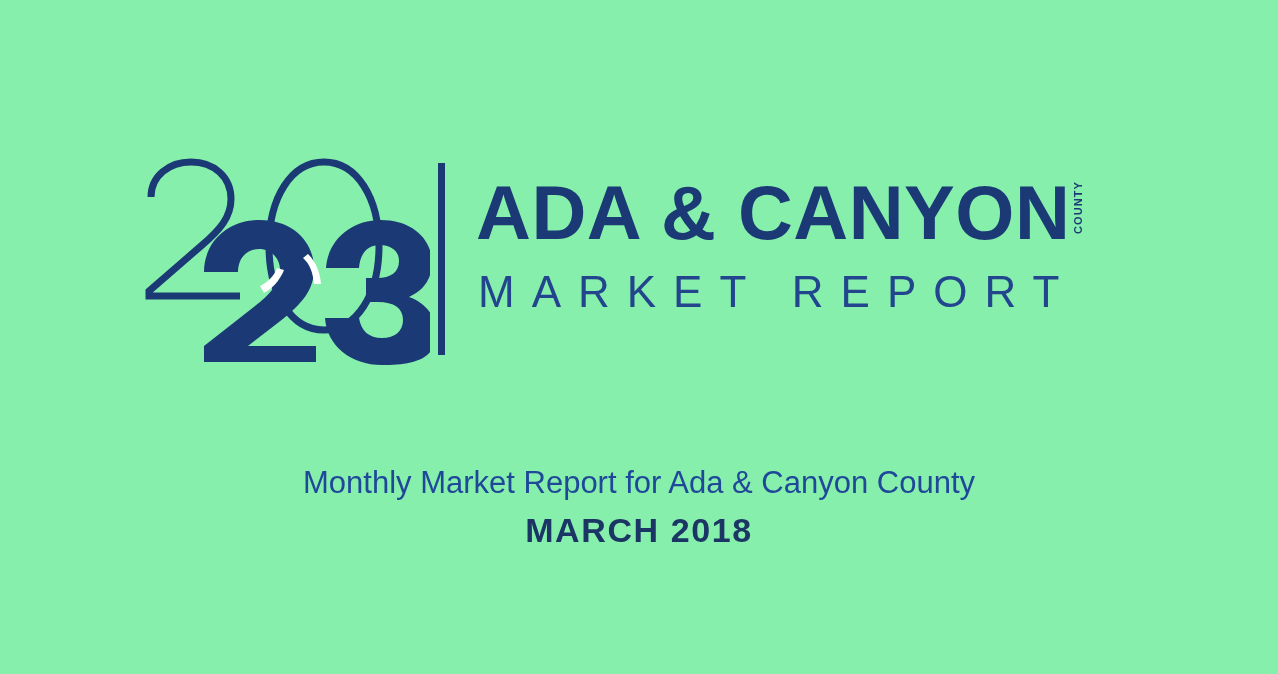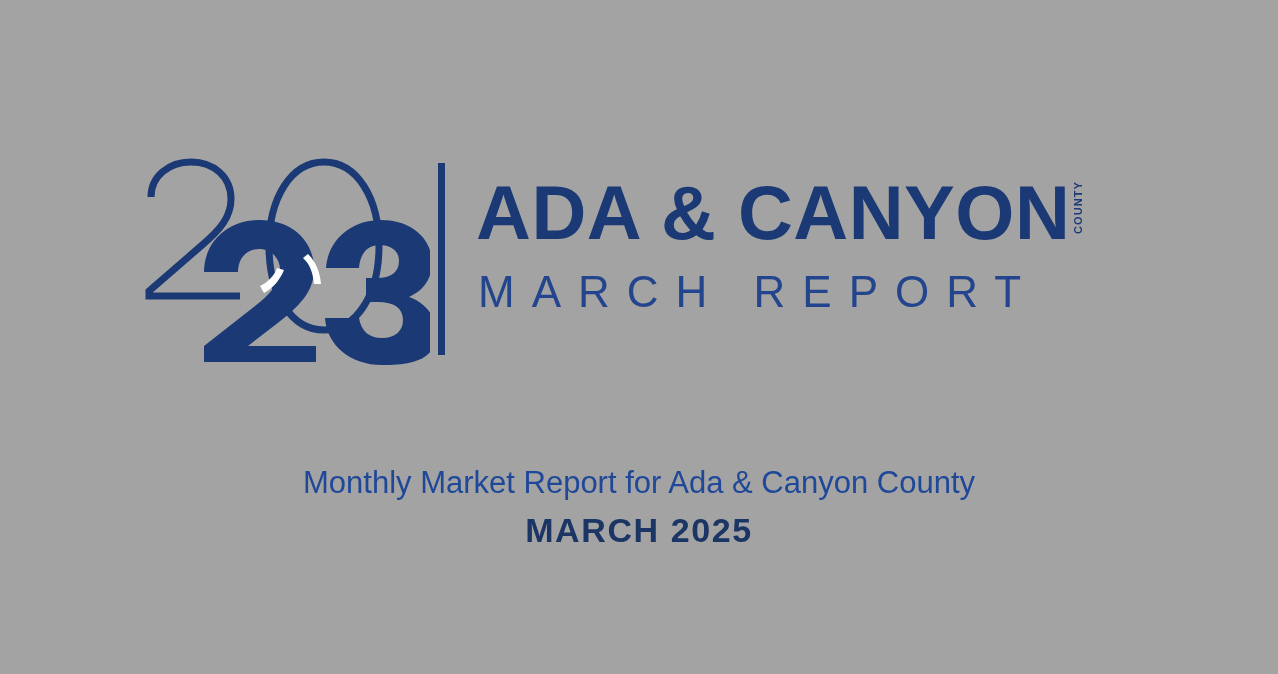--- a/index.html
+++ b/index.html
@@ -11,21 +11,21 @@
     width: 1278px;
     height: 674px;
     font-family: "Liberation Sans", sans-serif;
     overflow: hidden;
     position: relative;
   }
 
   #cover {
     position: absolute;
     inset: 0;
-    background: #a3a3a3;
+    background: #86efac;
   }
 
   
   .logo-lockup {
     position: absolute;
     left: 140px;
     top: 150px;
     width: 1000px;
     height: 215px;
   }
@@ -166,22 +166,22 @@
       </svg>
     </div>
 
     <div class="divider-bar"></div>
 
     <div class="wordmark">
       <div class="wordmark-main">
         <span class="wordmark-main-text">ADA &amp; CANYON</span>
         <span class="county-sup">COUNTY</span>
       </div>
-      <div class="wordmark-sub">MARCH REPORT</div>
+      <div class="wordmark-sub">MARKET REPORT</div>
     </div>
 
   </div>
 
   <div class="subtitle">Monthly Market Report for Ada &amp; Canyon County</div>
 
-  <div class="report-date">MARCH 2025</div>
+  <div class="report-date">MARCH 2018</div>
 
 </div>
 
 </body></html>

